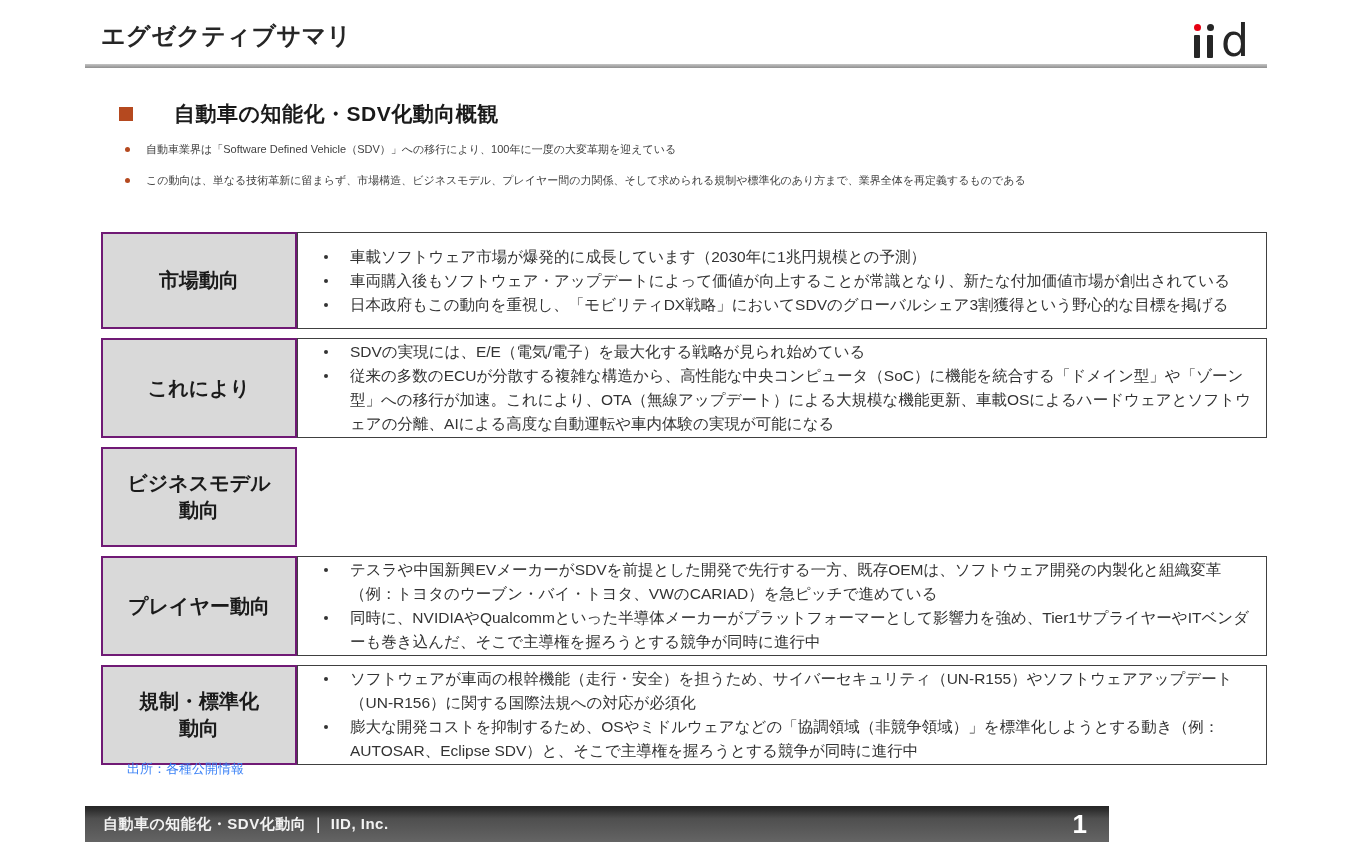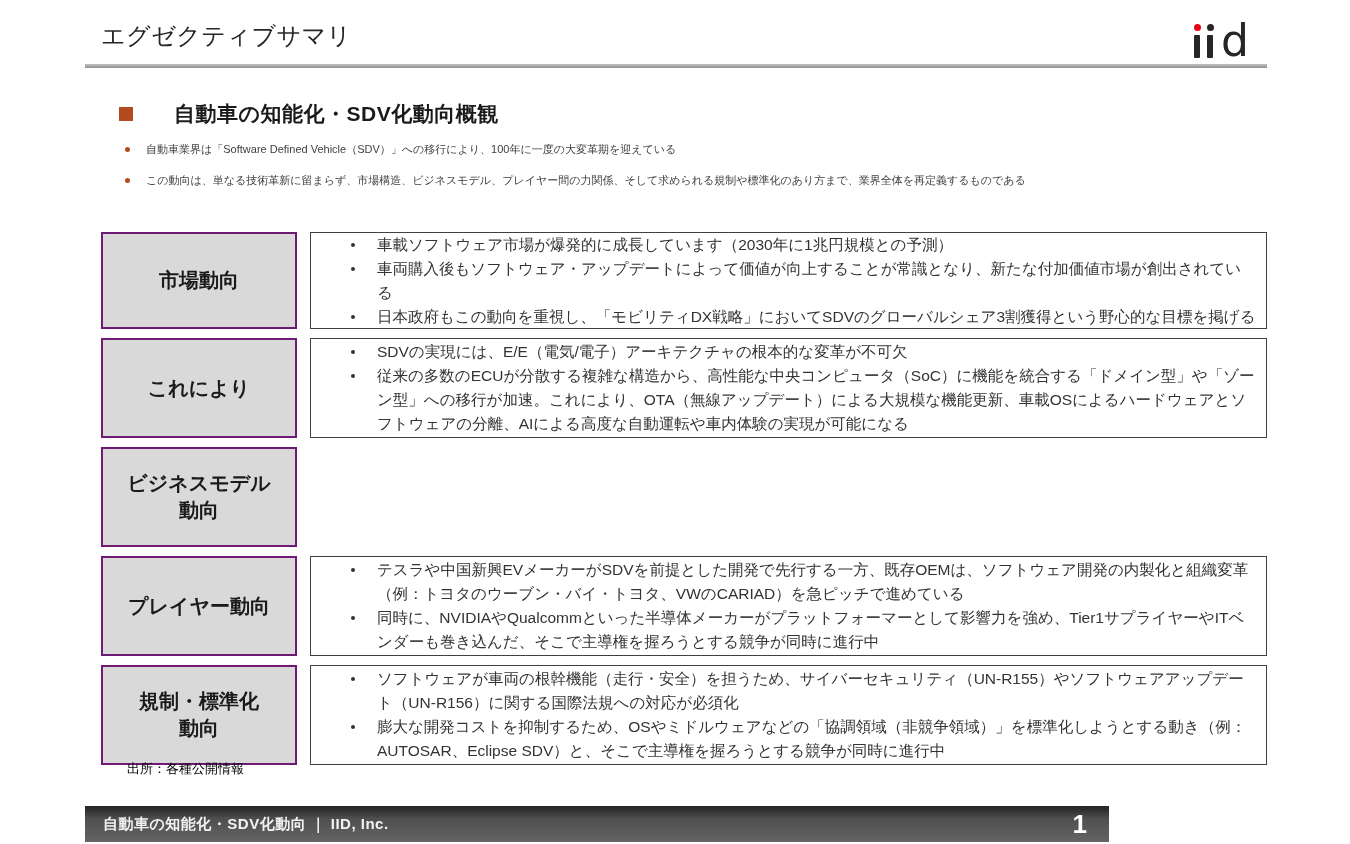--- a/index.html
+++ b/index.html
@@ -7,21 +7,21 @@
     width:1350px;height:844px;overflow:hidden;background:#ffffff;
     font-family:"Liberation Sans","DejaVu Sans",sans-serif;
     color:#333333;position:relative;
   }
   .slide{position:absolute;left:85px;top:0;width:1182px;height:844px;}
 
   
   .hdr{position:absolute;left:0;top:14px;width:1182px;height:50px;}
   .hdr-title{
     position:absolute;left:16px;top:6px;
-    font-size:24px;font-weight:400;color:#262626;letter-spacing:.5px;
+    font-size:24px;font-weight:700;color:#262626;letter-spacing:.5px;
   }
   .hdr-rule{position:absolute;left:0;top:50px;width:1182px;height:4px;
     background:linear-gradient(to bottom,#c4c4c4,#8f8f8f);}
   
   .logo{position:absolute;right:18px;top:2px;display:flex;align-items:flex-end;height:42px;}
   .logo-i{width:6px;margin-right:7px;display:flex;flex-direction:column;align-items:center;}
   .logo-dot{width:7px;height:7px;border-radius:50%;margin-bottom:4px;}
   .logo-stem{width:6px;height:23px;background:#262626;border-radius:1px;}
   .logo-d{font-size:44px;line-height:34px;font-weight:400;color:#262626;
     font-family:"DejaVu Sans",sans-serif;margin-left:1px;}
@@ -41,31 +41,31 @@
   .tbl{position:absolute;left:0;top:232px;width:1182px;}
   .tbl-row{display:flex;margin-bottom:9px;height:97px;}
   .tbl-row.tall{height:100px;}
   .row-label{
     flex:0 0 196px;background:#d9d9d9;border:2px solid #701a75;
     display:flex;align-items:center;justify-content:center;text-align:center;
     font-size:20px;font-weight:700;color:#1a1a1a;white-space:pre-line;line-height:27px;
     box-sizing:border-box;margin-left:16px;
   }
   .row-body{
-    flex:1;margin-left:13px;background:#ffffff;border:1px solid #404040;
-    display:flex;align-items:center;box-sizing:border-box;padding:6px 10px 6px 20px;
+    flex:1;background:#ffffff;border:1px solid #404040;
+    display:flex;align-items:center;box-sizing:border-box;padding:6px 10px 6px 6px;
   }
   .row-body ul{list-style:none;margin:0;padding:0;}
   .row-body li{position:relative;padding-left:46px;font-size:15.5px;line-height:24px;
     color:#333333;}
   .row-body li::before{content:"";position:absolute;left:20px;top:10px;width:4px;height:4px;
     border-radius:50%;background:#333333;}
 
   
-  .source{position:absolute;left:42px;top:760px;font-size:13px;color:#000000;}
+  .source{position:absolute;left:42px;top:760px;font-size:13px;color:#3b82f6;}
 
   
   .footer{
     position:absolute;left:0;top:806px;width:1024px;height:36px;
     background:linear-gradient(to bottom,#262626 0%,#303030 12%,#4f4f4f 35%,#646464 100%);
     display:flex;align-items:center;
   }
   .footer-left{margin-left:18px;font-size:15px;font-weight:700;color:#f2f2f2;letter-spacing:.5px;}
   .footer-page{margin-left:auto;margin-right:22px;font-size:26px;font-weight:700;color:#ffffff;}
 </style>
@@ -111,21 +111,21 @@
           <li>車両購入後もソフトウェア・アップデートによって価値が向上することが常識となり、新たな付加価値市場が創出されている</li>
           <li>日本政府もこの動向を重視し、「モビリティDX戦略」においてSDVのグローバルシェア3割獲得という野心的な目標を掲げる</li>
         </ul>
       </div>
     </div>
 
     <div class="tbl-row tall">
       <div class="row-label">これにより</div>
       <div class="row-body">
         <ul>
-          <li>SDVの実現には、E/E（電気/電子）アーキテクチャの根本的な変革が不可欠</li>
+          <li>SDVの実現には、E/E（電気/電子）を最大化する戦略が見られ始めている</li>
           <li>従来の多数のECUが分散する複雑な構造から、高性能な中央コンピュータ（SoC）に機能を統合する「ドメイン型」や「ゾーン型」への移行が加速。これにより、OTA（無線アップデート）による大規模な機能更新、車載OSによるハードウェアとソフトウェアの分離、AIによる高度な自動運転や車内体験の実現が可能になる</li>
         </ul>
       </div>
     </div>
 
     <div class="tbl-row tall">
       <div class="row-label">ビジネスモデル
 動向</div>
     </div>
 

